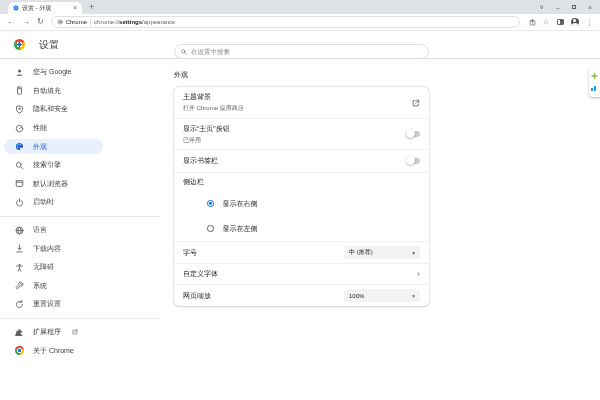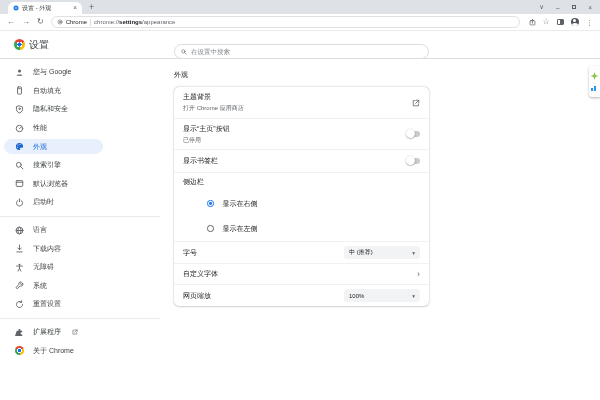--- a/index.html
+++ b/index.html
@@ -38,21 +38,21 @@
   .avatar::before { content:''; position:absolute; left:2.7px; top:1.6px; width:3px; height:3px; border-radius:50%; background:#fff; }
   .avatar::after { content:''; position:absolute; left:1.2px; top:5.3px; width:6px; height:4px; border-radius:50%; background:#fff; }
   .menu-dots { font-size: 7px; color: #5f6368; line-height: 1; }
   
   .set-header { height: 28px; border-bottom: 1px solid #dadce0; position: relative; display: flex; align-items: center; }
   .chrome-logo { width: 11px; height: 11px; border-radius: 50%;
     background:
       radial-gradient(circle at center, #1a73e8 0 27%, #fff 27% 38%, rgba(0,0,0,0) 38%),
       conic-gradient(from -60deg, #ea4335 0 120deg, #fbbc04 0 240deg, #34a853 0 360deg); }
   .set-header .chrome-logo { margin-left: 14px; }
-  .set-title { font-size: 10px; color: #3c4043; margin-left: 4px; }
+  .set-title { font-size: 10px; color: #3c4043; margin-left: 14px; }
   .search-pill { position: absolute; left: 174px; top: 13px; width: 255px; height: 15px;
     border: 1px solid #dadce0; border-radius: 8px; background: #fff; display: flex; align-items: center;
     padding: 0 6px; gap: 4px; }
   .search-pill input { border: none; outline: none; flex: 1; font-size: 6.5px; color: #202124;
     font-family: "Liberation Sans", sans-serif; background: transparent; }
   .search-pill input::placeholder { color: #80868b; }
   
   .page-body { display: flex; height: 340px; }
   .sidebar { width: 160px; padding-top: 4px; flex-shrink: 0; }
   .side-item { position: relative; height: 18.6px; display: flex; align-items: center; gap: 9px;

